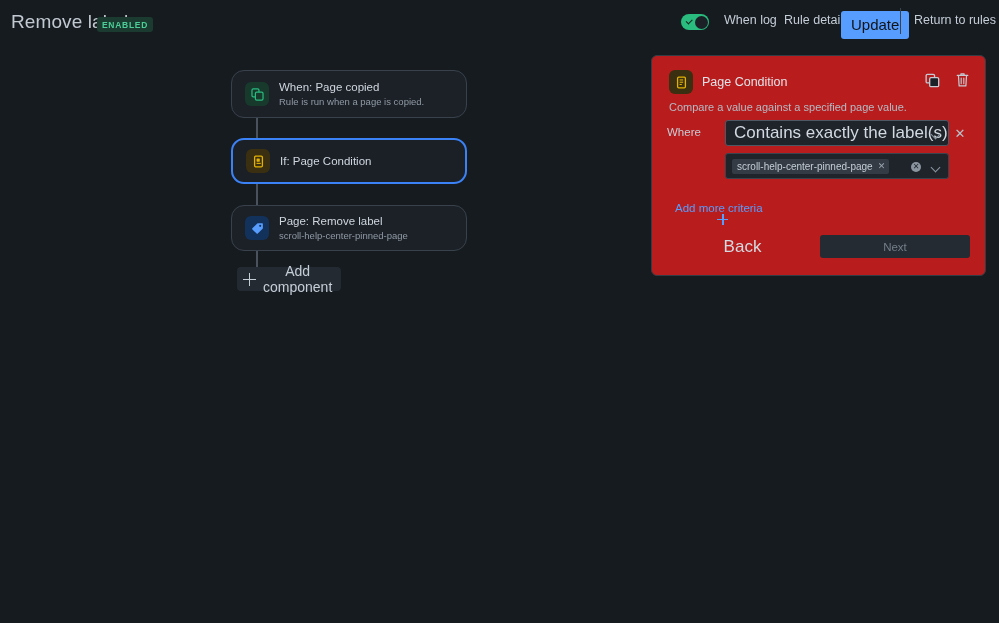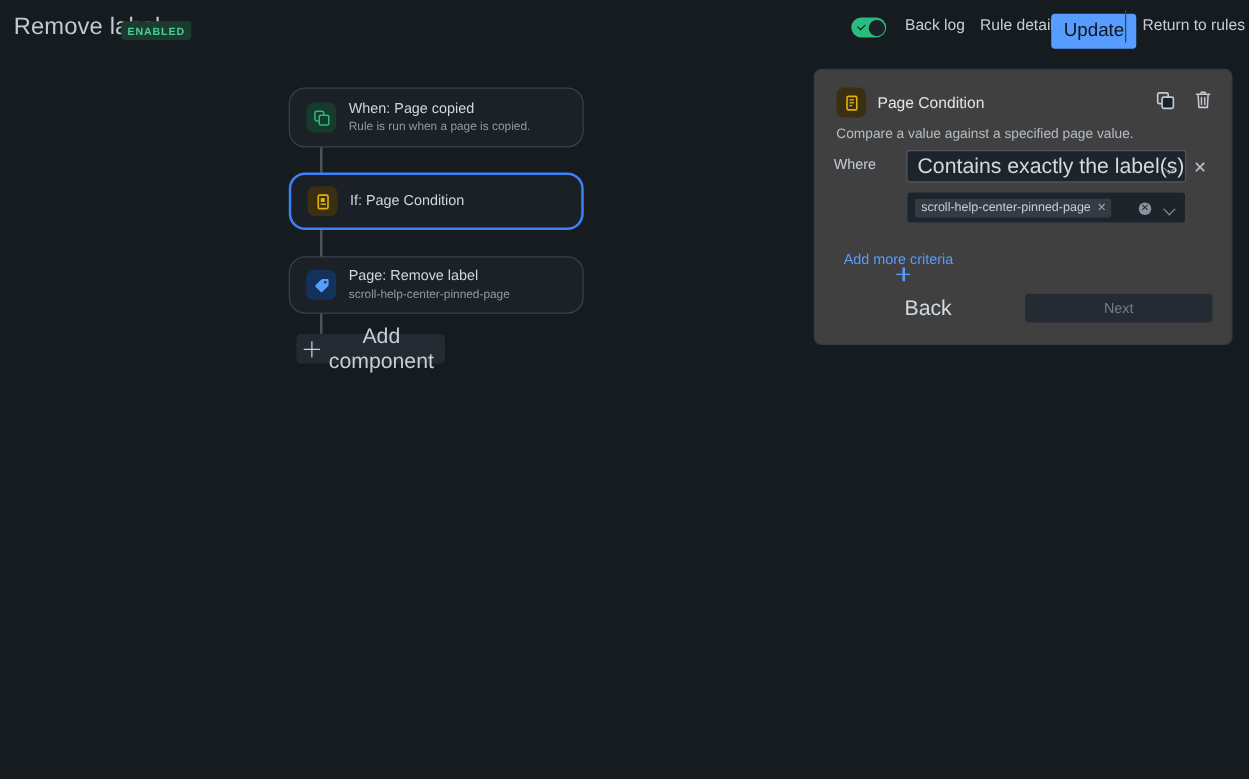--- a/index.html
+++ b/index.html
@@ -149,21 +149,21 @@
     position: absolute;
     left: 237px; top: 267px;
     height: 24px;
     display: flex;
     align-items: center;
     padding: 0 9px 0 6px;
     background: #242a31;
     border: none;
     border-radius: 4px;
     color: #c5cdd6;
-    font-size: 17px;
+    font-size: 14px;
     font-family: inherit;
     cursor: pointer;
   }
   .add-comp .plus {
     position: relative;
     width: 13px; height: 13px;
     margin-right: 7px;
     flex: none;
   }
   .add-comp .plus::before,
@@ -173,21 +173,21 @@
     background: #c5cdd6;
   }
   .add-comp .plus::before { left: 0; top: 6px; width: 13px; height: 1.4px; }
   .add-comp .plus::after  { top: 0; left: 6px; height: 13px; width: 1.4px; }
 
   
   .panel {
     position: absolute;
     left: 651px; top: 55px;
     width: 335px; height: 221px;
-    background: #404040;
+    background: #b91c1c;
     border: 1px solid #333c45;
     border-radius: 6px;
   }
   .panel-head {
     position: absolute;
     left: 17px; top: 14px;
     display: flex; align-items: center;
   }
   .panel-head .card-icon { margin-left: 0; }
   .panel-title {
@@ -339,21 +339,21 @@
 
 <div class="topbar">
   <div class="rule-title">Remove label</div>
   <div class="enabled-badge">ENABLED</div>
 
   <div class="toggle">
     <div class="tick"></div>
     <div class="knob"></div>
   </div>
 
-  <button class="topbtn audit">Back log</button>
+  <button class="topbtn audit">When log</button>
   <button class="topbtn rdet">Rule details</button>
   <button class="update-btn">Update</button>
   <div class="divider-v"></div>
   <button class="topbtn rtr">Return to rules</button>
 </div>
 
 <div class="flow">
   <div class="conn c1"></div>
   <div class="conn c2"></div>
   <div class="conn c3"></div>

